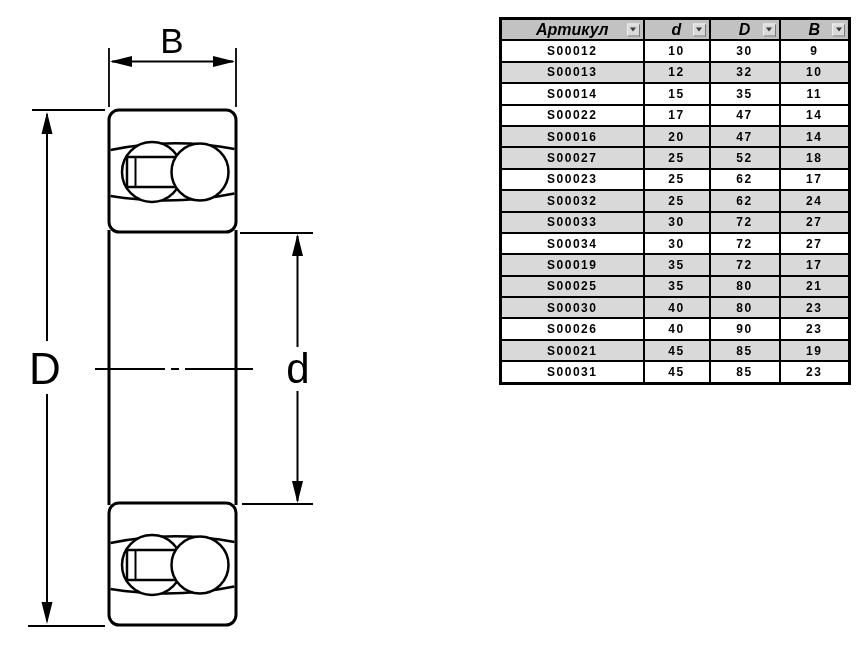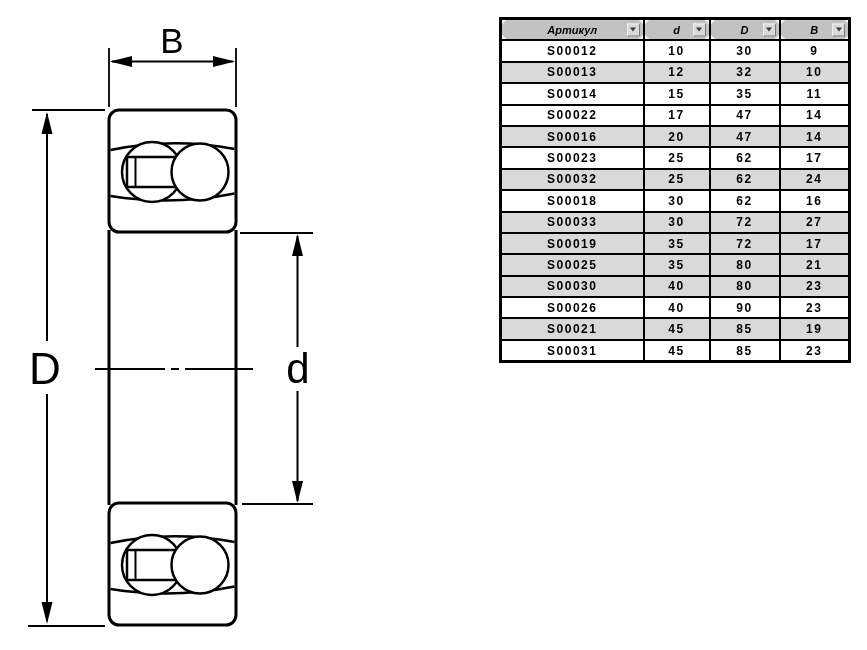--- a/index.html
+++ b/index.html
@@ -27,23 +27,22 @@
     font-family:"Liberation Sans",sans-serif;
   }
   .spec-table th,.spec-table td{
     border:2px solid var(--line);
     height:19.4px;padding:0;text-align:center;vertical-align:middle;
     overflow:hidden;white-space:nowrap;
   }
   .spec-table{border:3px solid var(--line);}
   .spec-table th{
     background:var(--header_bg);
-    font-style:italic;font-weight:bold;font-size:11px;
+    font-style:italic;font-weight:bold;font-size:16px;
     position:relative;
-    border-radius:10px;
   }
   .spec-table td{
     background:var(--row_bg);
     font-weight:bold;font-size:12px;letter-spacing:1.5px;
     color:#000;
   }
   .spec-table tr.alt td{background:var(--row_alt_bg);}
   .dd-btn{
     position:absolute;right:3px;top:50%;transform:translateY(-50%);
     width:13px;height:13px;box-sizing:border-box;
@@ -179,44 +178,50 @@
           <td>17</td>
           <td>47</td>
           <td>14</td>
         </tr>
         <tr class="alt">
           <td>S00016</td>
           <td>20</td>
           <td>47</td>
           <td>14</td>
         </tr>
+        <tr class="alt">
+          <td>S00027</td>
+          <td>25</td>
+          <td>52</td>
+          <td>18</td>
+        </tr>
         <tr>
           <td>S00023</td>
           <td>25</td>
           <td>62</td>
           <td>17</td>
         </tr>
         <tr class="alt">
           <td>S00032</td>
           <td>25</td>
           <td>62</td>
           <td>24</td>
         </tr>
-        <tr>
-          <td>S00018</td>
-          <td>30</td>
-          <td>62</td>
-          <td>16</td>
-        </tr>
         <tr class="alt">
           <td>S00033</td>
           <td>30</td>
           <td>72</td>
           <td>27</td>
         </tr>
+        <tr>
+          <td>S00034</td>
+          <td>30</td>
+          <td>72</td>
+          <td>27</td>
+        </tr>
         <tr class="alt">
           <td>S00019</td>
           <td>35</td>
           <td>72</td>
           <td>17</td>
         </tr>
         <tr class="alt">
           <td>S00025</td>
           <td>35</td>
           <td>80</td>

